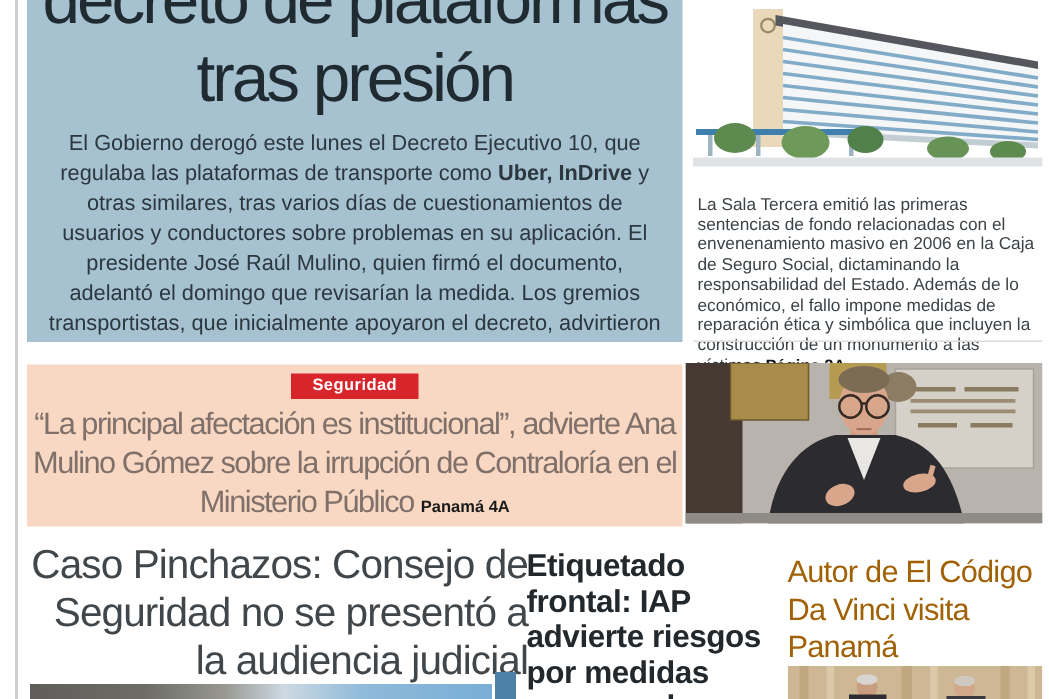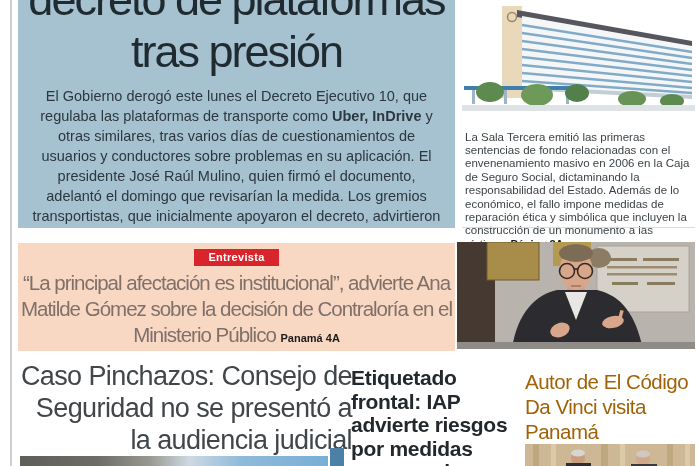--- a/index.html
+++ b/index.html
@@ -97,22 +97,22 @@
       <ellipse cx="210" cy="101" rx="12" ry="7" fill="#5d8a4f"></ellipse>
       <rect x="0" y="105" width="233" height="6" fill="#dfe3e5"></rect>
     </svg>
   </figure>
 
   <p class="tr-caption"><span>La Sala Tercera emitió las primeras sentencias de fondo relacionadas con el envenenamiento masivo en 2006 en la Caja de Seguro Social, dictaminando la responsabilidad del Estado. Además de lo económico, el fallo impone medidas de reparación ética y simbólica que incluyen la construcción de un monumento a las víctimas </span><b class="pageref">Página 2A</b></p>
 
   <div class="hairline"></div>
 
   <section class="interview">
-    <span class="kicker">Entrevista</span>
-    <p class="quote"><span>“La principal afectación es institucional”, advierte Ana Matilde Gómez sobre la decisión de Contraloría en el Ministerio Público </span><b class="pageref">Panamá 4A</b></p>
+    <span class="kicker">Seguridad</span>
+    <p class="quote"><span>“La principal afectación es institucional”, advierte Ana Mulino Gómez sobre la irrupción de Contraloría en el Ministerio Público </span><b class="pageref">Panamá 4A</b></p>
   </section>
 
   <figure class="woman-fig">
     <svg width="238" height="107" viewBox="0 0 238 107">
       <rect x="0" y="0" width="238" height="107" fill="#b8b3ac"></rect>
       <rect x="0" y="0" width="38" height="107" fill="#463931"></rect>
       <rect x="30" y="0" width="52" height="38" fill="#a88c4a" stroke="#6e5a2c"></rect>
       <rect x="96" y="0" width="38" height="24" fill="#b59a52"></rect>
       <rect x="140" y="4" width="92" height="66" fill="#d6d1c8" stroke="#a9a49b"></rect>
       <rect x="150" y="16" width="30" height="3" fill="#8a7a5e"></rect>

